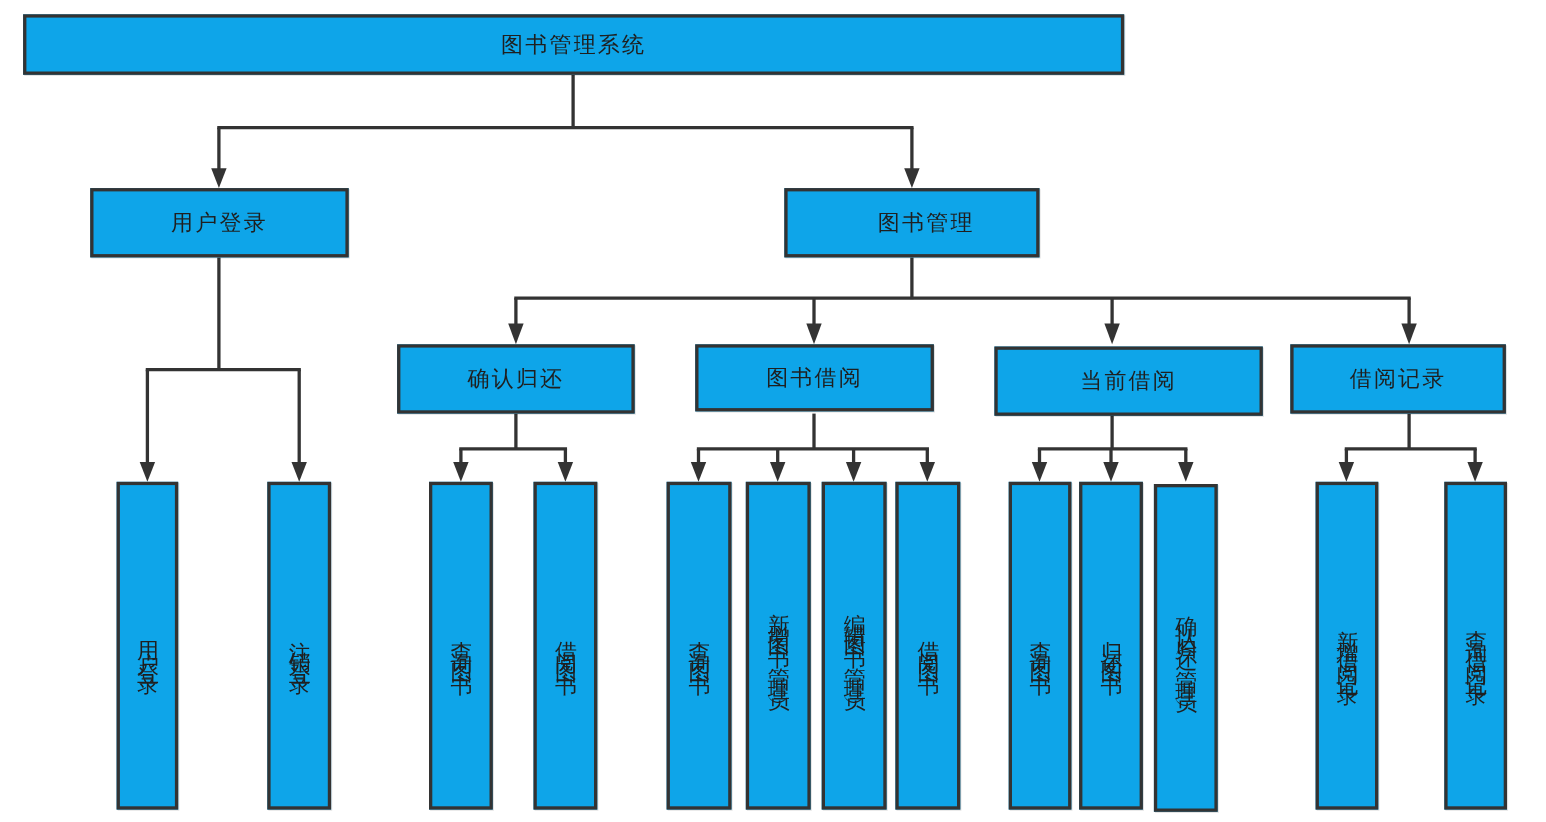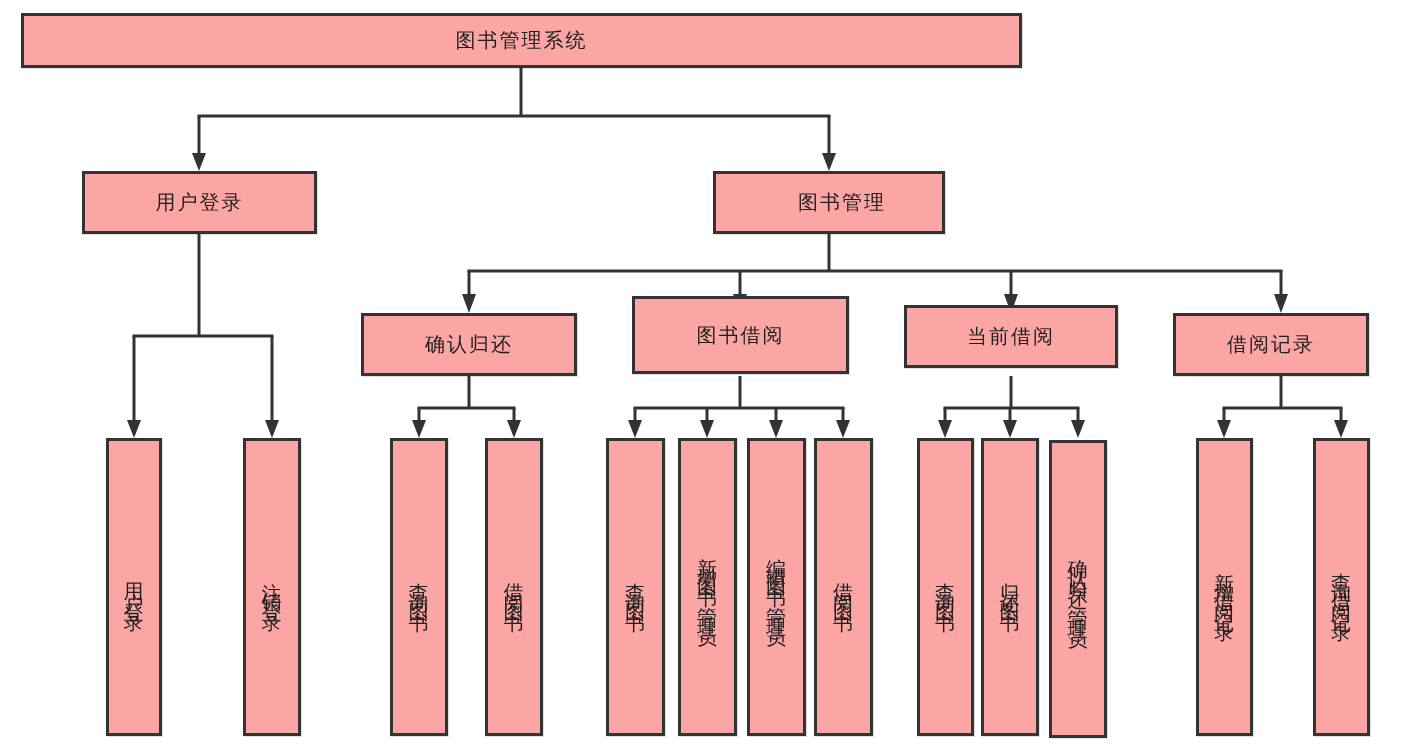--- a/index.html
+++ b/index.html
@@ -15,21 +15,21 @@
     font-family:"Liberation Sans", sans-serif;
     overflow:hidden;
   }
   .canvas{position:relative;width:1405px;height:747px;}
   svg.connectors{position:absolute;left:0;top:0;z-index:1;}
   svg.connectors line{stroke:var(--line);stroke-width:3;}
   svg.connectors path{fill:var(--line);stroke:none;}
   .box{
     position:absolute;
     box-sizing:border-box;
-    background:#fca5a5;
+    background:#0ea5e9;
     border:3px solid var(--line);
     display:flex;
     align-items:center;
     justify-content:center;
     z-index:2;
     box-shadow:1px 1px 0 rgba(0,0,0,0.12);
   }
   .box .lbl{
     color:var(--ink);
     font-size:20px;
@@ -127,24 +127,24 @@
   <div class="box hbox" style="left:82px;top:171px;width:235px;height:63px;">
     <span class="lbl">用户登录</span>
   </div>
   <div class="box hbox" style="left:713px;top:171px;width:232px;height:63px;padding-left:26px;">
     <span class="lbl">图书管理</span>
   </div>
 
   <div class="box hbox" style="left:361px;top:313px;width:216px;height:63px;">
     <span class="lbl">确认归还</span>
   </div>
-  <div class="box hbox" style="left:632px;top:296px;width:217px;height:78px;">
+  <div class="box hbox" style="left:632px;top:313px;width:217px;height:61px;">
     <span class="lbl">图书借阅</span>
   </div>
-  <div class="box hbox" style="left:904px;top:305px;width:214px;height:63px;">
+  <div class="box hbox" style="left:904px;top:315px;width:244px;height:63px;">
     <span class="lbl">当前借阅</span>
   </div>
   <div class="box hbox" style="left:1173px;top:313px;width:196px;height:63px;">
     <span class="lbl">借阅记录</span>
   </div>
 
   <div class="box vbox" style="left:106px;top:438px;width:56px;height:298px;">
     <span class="lbl">用户登录</span>
   </div>
   <div class="box vbox" style="left:243px;top:438px;width:58px;height:298px;">

